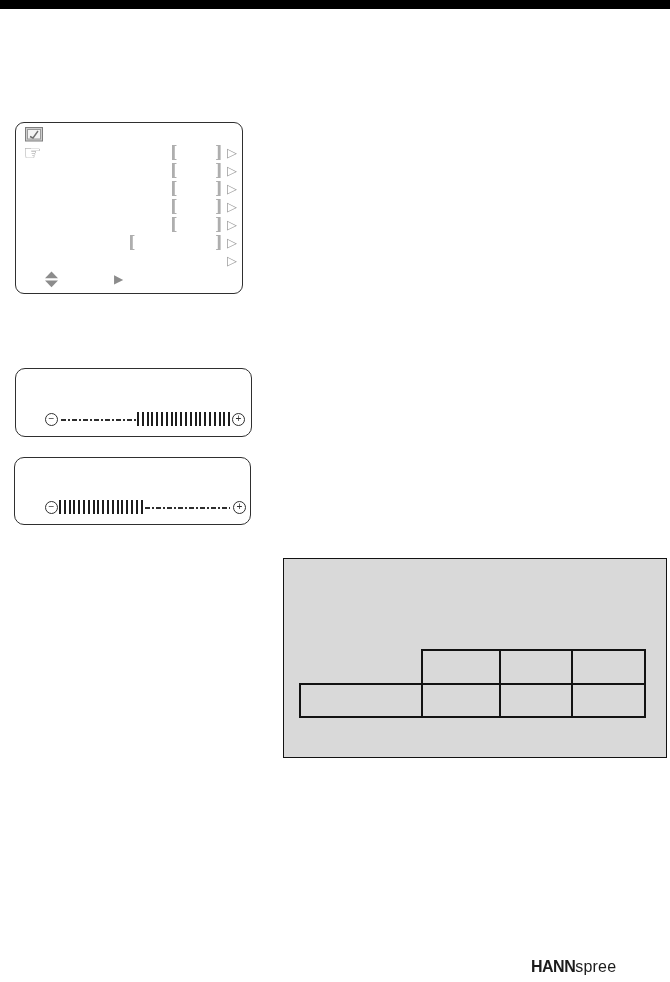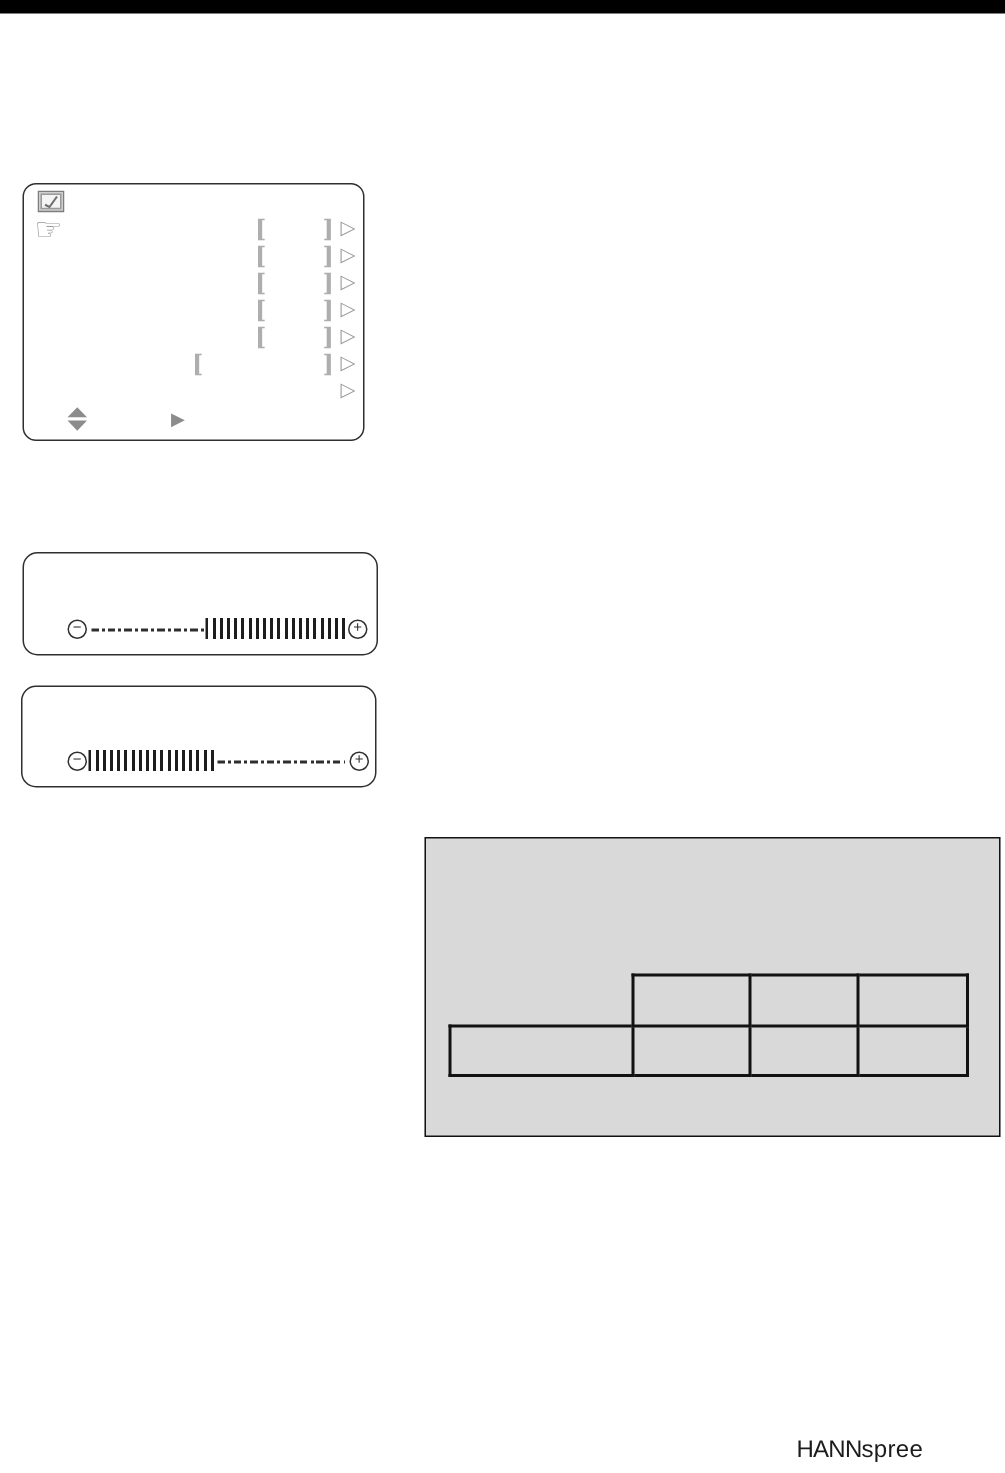--- a/index.html
+++ b/index.html
@@ -62,21 +62,21 @@
   }
   table.spec{border-collapse:collapse;position:absolute;left:15px;top:90px;}
   table.spec td{border:2px solid #121212;padding:0;}
   table.spec td.noborder{border:none;}
   table.spec tr.hdr td{height:32px;}
   table.spec tr.bod td{height:31px;}
   td.c0{width:120px;} td.c1{width:76px;} td.c2{width:70px;} td.c3{width:71px;}
 
   
   .logo{left:531px;top:958px;color:#1c1c1c;font-size:16px;letter-spacing:0;white-space:nowrap;}
-  .logo .b{font-weight:normal;letter-spacing:-0.5px;}
+  .logo .b{font-weight:bold;letter-spacing:-0.5px;}
   .logo .l{font-weight:normal;letter-spacing:0.2px;}
 </style>
 </head>
 <body>
 
 <div class="abs top-bar"></div>
 
 <div class="abs osd-box">
 
   <span class="abs" style="left:9px;top:4px;">

